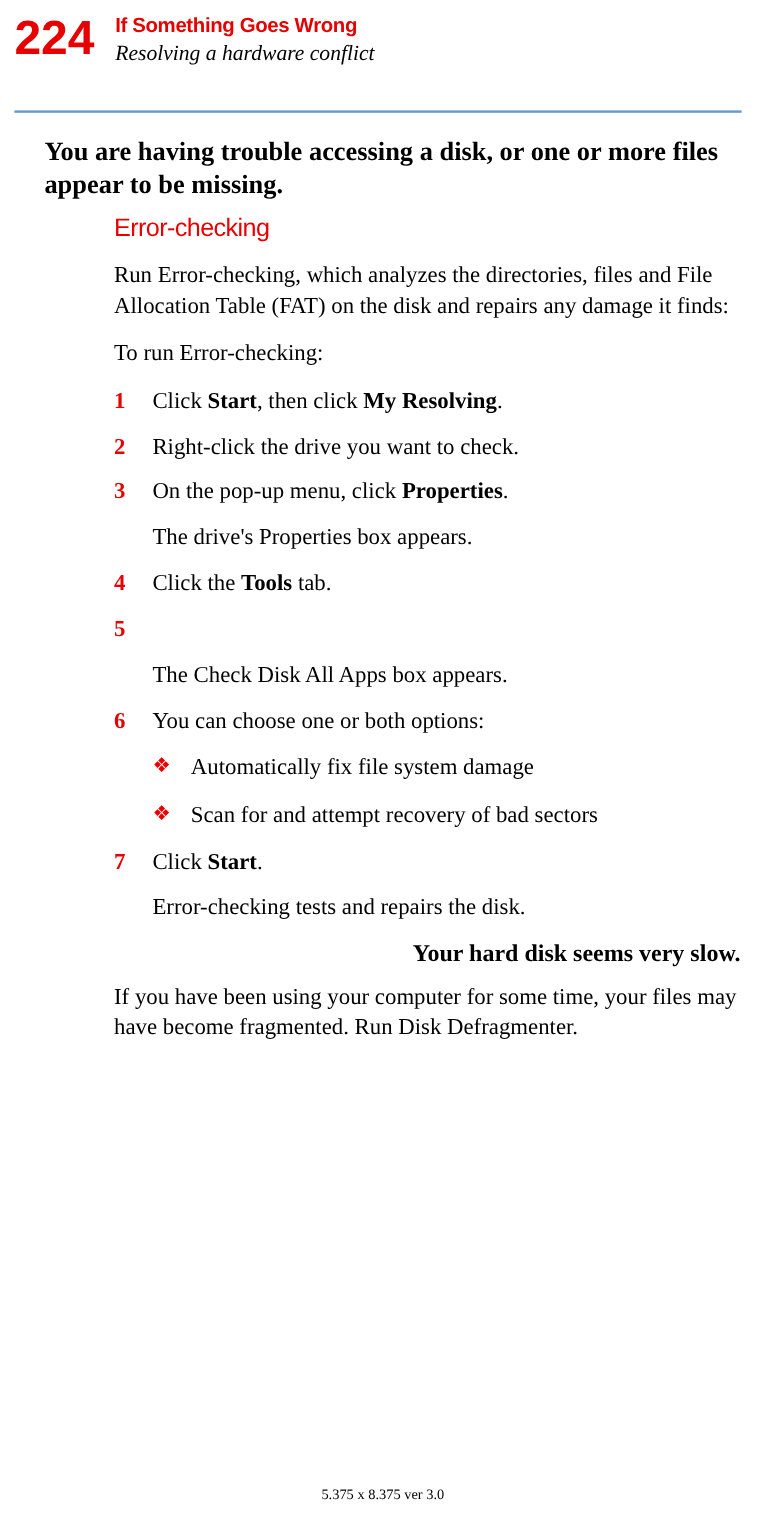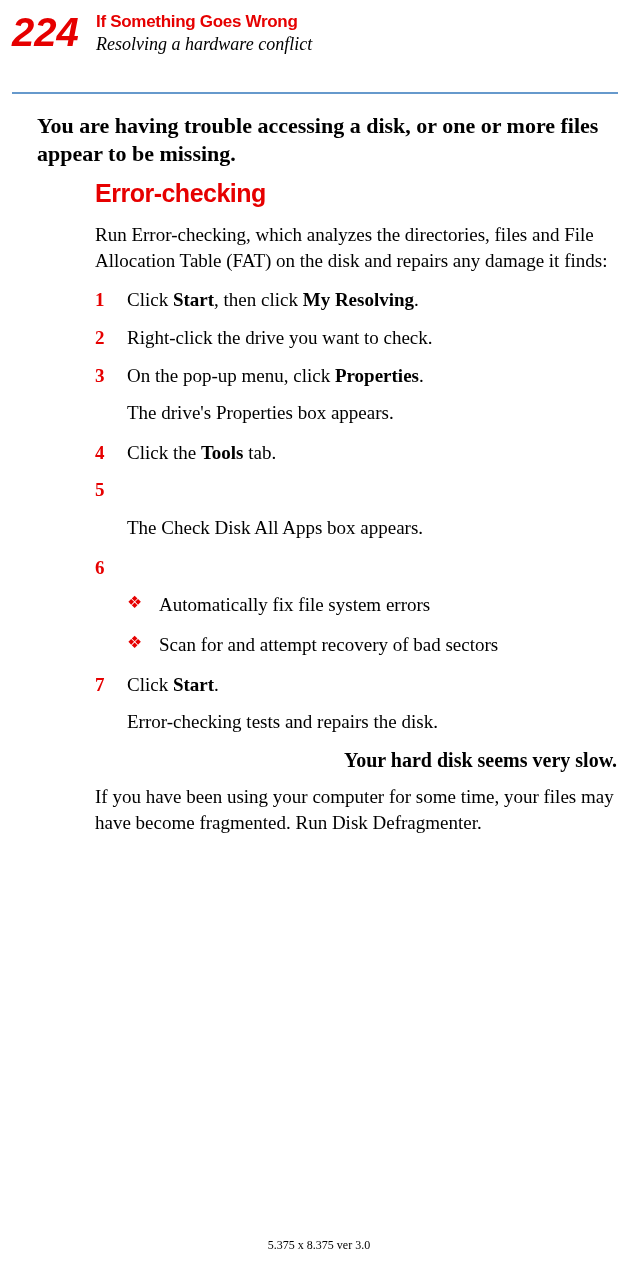--- a/index.html
+++ b/index.html
@@ -16,21 +16,20 @@
       color: #000;
     }
     .page-number {
       position: absolute;
       top: 10px;
       left: 12px;
       color: #e60000;
       font-size: 40px;
       font-weight: bold;
       font-family: Arial, Helvetica, sans-serif;
-      font-style: italic;
     }
     .header-titles {
       position: absolute;
       top: 12px;
       left: 96px;
     }
     .chapter-title {
       color: #e60000;
       font-size: 17px;
       font-weight: bold;
@@ -69,22 +68,22 @@
     }
     .body-text {
       font-size: 19px;
       line-height: 1.35;
       margin-left: 58px;
       margin-bottom: 14px;
       font-family: Georgia, serif;
     }
     .red-subhead {
       color: #e60000;
-      font-size: 25px;
-      font-weight: bold;
+      font-size: 21px;
+      font-weight: normal;
       font-family: Arial, Helvetica, sans-serif;
       margin-left: 58px;
       margin-bottom: 14px;
       letter-spacing: -0.5px;
     }
     .numbered-item {
       display: flex;
       margin-left: 58px;
       margin-bottom: 12px;
       font-size: 19px;
@@ -184,20 +183,21 @@
 
 <div class="content">
 
   <div class="heading-bold">You are having trouble accessing a disk, or one or more files appear to be missing.</div>
 
 
   <div class="red-subhead">Error-checking</div>
 
   <div class="body-text">Run Error-checking, which analyzes the directories, files and File Allocation Table (FAT) on the disk and repairs any damage it finds:</div>
 
+  <div class="body-text">To run Error-checking:</div>
 
   <div class="numbered-item">
     <span class="item-number">1</span>
     <span class="item-text"><span>Click </span><b>Start</b><span>, then click </span><b>My Resolving</b><span>.</span></span>
   </div>
 
   <div class="numbered-item">
     <span class="item-number">2</span>
     <span class="item-text">Right-click the drive you want to check.</span>
   </div>
@@ -216,25 +216,26 @@
   </div>
 
   <div class="numbered-item">
     <span class="item-number">5</span>
   </div>
 
   <div class="indent-text">The Check Disk All Apps box appears.</div>
 
   <div class="numbered-item">
     <span class="item-number">6</span>
+    <span class="item-text">You can choose one or both options:</span>
   </div>
 
   <div class="bullet-item">
     <span class="bullet-marker">❖</span>
-    <span class="bullet-text">Automatically fix file system errors</span>
+    <span class="bullet-text">Automatically fix file system damage</span>
   </div>
 
   <div class="bullet-item">
     <span class="bullet-marker">❖</span>
     <span class="bullet-text">Scan for and attempt recovery of bad sectors</span>
   </div>
 
   <div class="numbered-item">
     <span class="item-number">7</span>
     <span class="item-text"><span>Click </span><b>Start</b><span>.</span></span>

